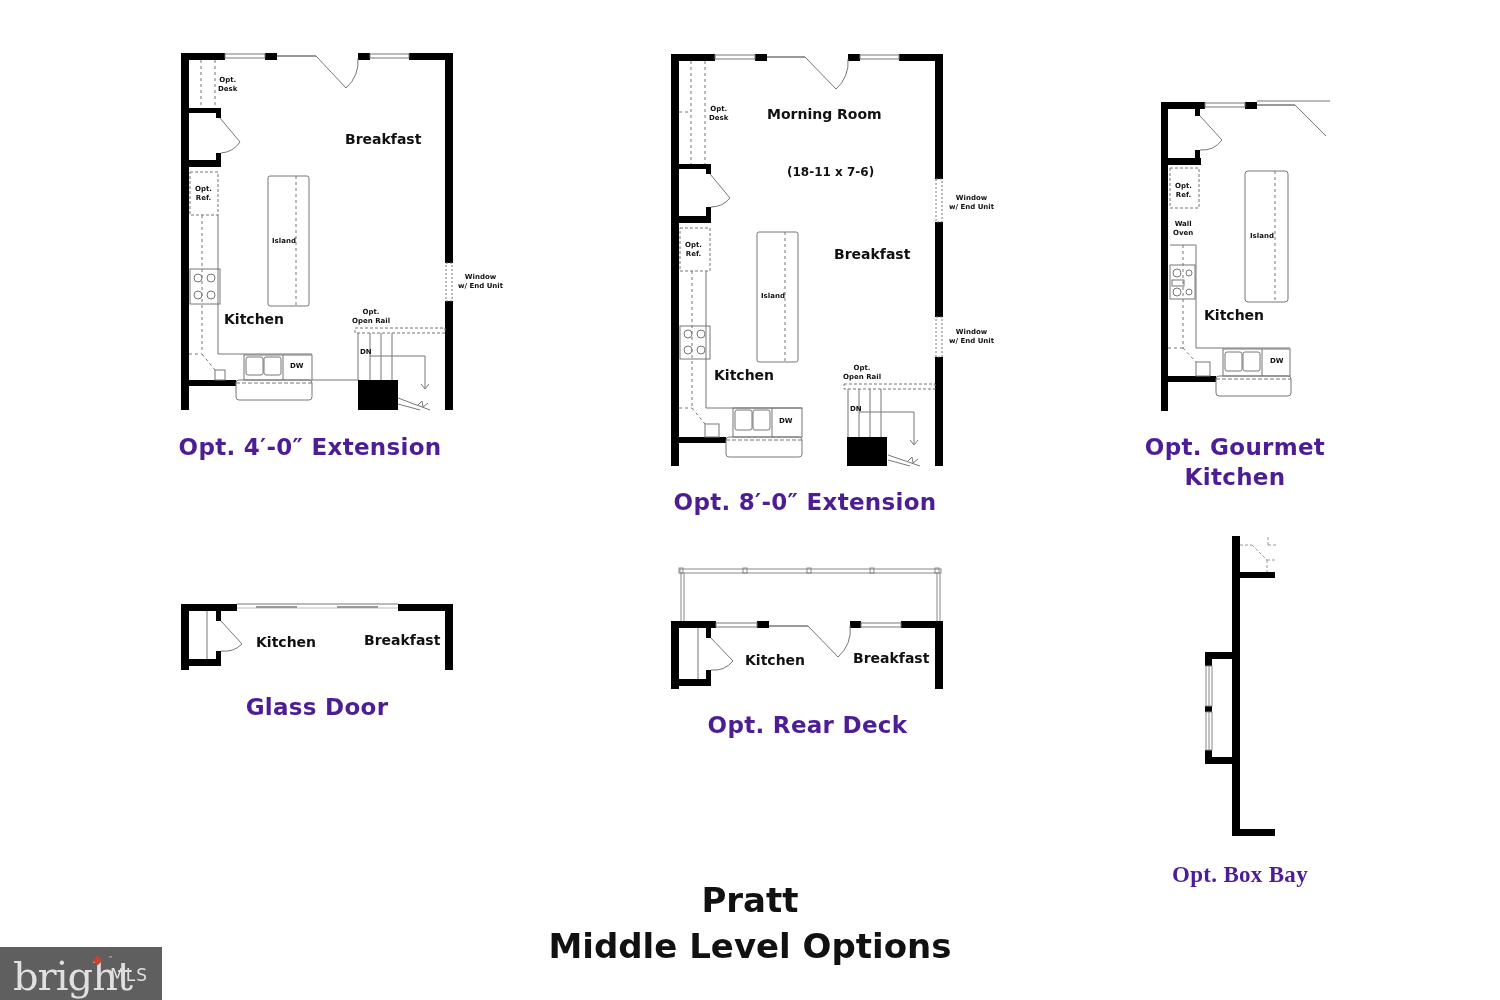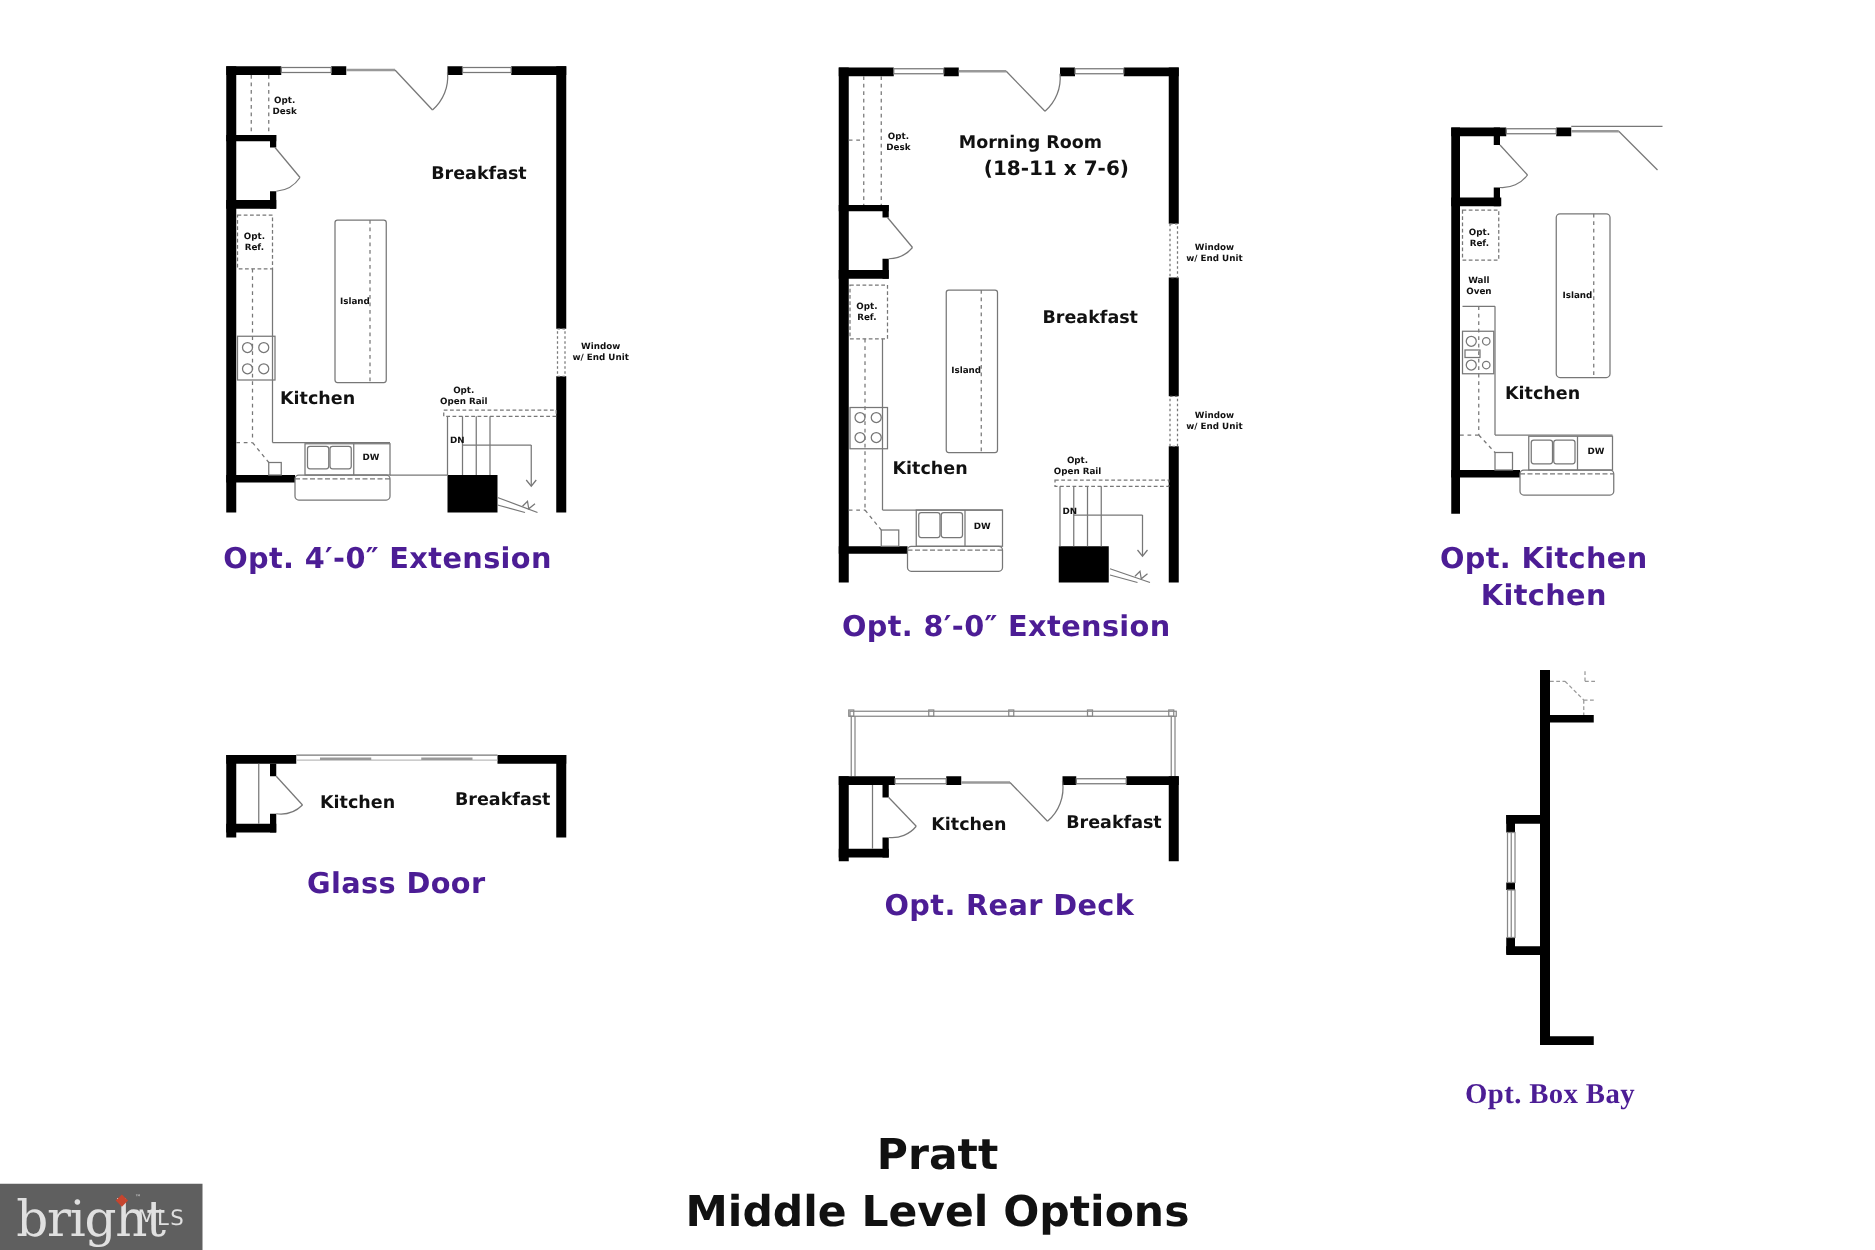--- a/index.html
+++ b/index.html
@@ -3,22 +3,22 @@
 <meta charset="utf-8">
 <style>
   html, body { margin:0; padding:0; background:#ffffff; }
   body { width:1500px; height:1000px; position:relative; overflow:hidden; font-family:"Liberation Sans", "DejaVu Sans", sans-serif; color:#111; }
   .plan { position:absolute; }
   .plan svg { position:absolute; left:0; top:0; overflow:visible; }
   .caption { position:absolute; font-family:"DejaVu Sans", sans-serif; font-size:23px; font-weight:bold; color:#4c1d95; text-align:center; line-height:30px; letter-spacing:0.3px; }
   .lbl { position:absolute; font-family:"DejaVu Sans", sans-serif; font-weight:bold; color:#111; white-space:nowrap; }
   .lbl.room { font-size:14px; }
   .lbl.small { font-size:7px; line-height:9px; text-align:center; }
-  .lbl.dim { font-size:16px; }
-  .title { position:absolute; left:0; width:1500px; text-align:center; font-family:"DejaVu Sans", sans-serif; font-size:34px; font-weight:bold; color:#111;margin-top:24px; }
+  .lbl.dim { font-size:12px;margin-top:40px; }
+  .title { position:absolute; left:0; width:1500px; text-align:center; font-family:"DejaVu Sans", sans-serif; font-size:34px; font-weight:bold; color:#111; }
   .logo { position:absolute; left:0; top:947px; width:162px; height:53px; background:#5f5f5f; }
   .logo .brand { position:absolute; left:13px; top:6px; font-family:"DejaVu Serif", serif; font-size:40px; color:#e0e0e0; letter-spacing:-1px; }
   .logo .mls { position:absolute; left:110px; top:18px; font-family:"DejaVu Sans", sans-serif; font-size:17px; color:#e0e0e0; letter-spacing:1px; }
   .logo .dot { position:absolute; left:94px; top:10px; width:7px; height:7px; background:#c6452e; transform:rotate(45deg); }
   .logo .tm { position:absolute; left:108px; top:8px; font-size:5px; color:#ddd; font-family:"DejaVu Sans", sans-serif; }
 </style>
 </head>
 <body>
 
 <div class="plan" style="left:0;top:0;">
@@ -240,21 +240,21 @@
     </g>
   </svg>
   <div class="lbl small" style="left:1175px;top:182px;white-space:pre;">Opt.
 Ref.</div>
   <div class="lbl small" style="left:1173px;top:220px;white-space:pre;">Wall
 Oven</div>
   <div class="lbl small" style="left:1250px;top:232px;">Island</div>
   <div class="lbl room" style="left:1204px;top:307px;">Kitchen</div>
   <div class="lbl small" style="left:1270px;top:357px;">DW</div>
   <div class="caption" style="left:1110px;top:432px;width:250px;">
-    <div>Opt. Kitchen</div>
+    <div>Opt. Gourmet</div>
     <div>Kitchen</div>
   </div>
 </div>
 
 <div class="plan" style="left:0;top:0;">
   <svg width="1500" height="1000">
     <g fill="#000">
       <rect x="181" y="604" width="8" height="66"></rect>
       <rect x="181" y="604" width="56" height="7"></rect>
       <rect x="216" y="611" width="5" height="10"></rect>

